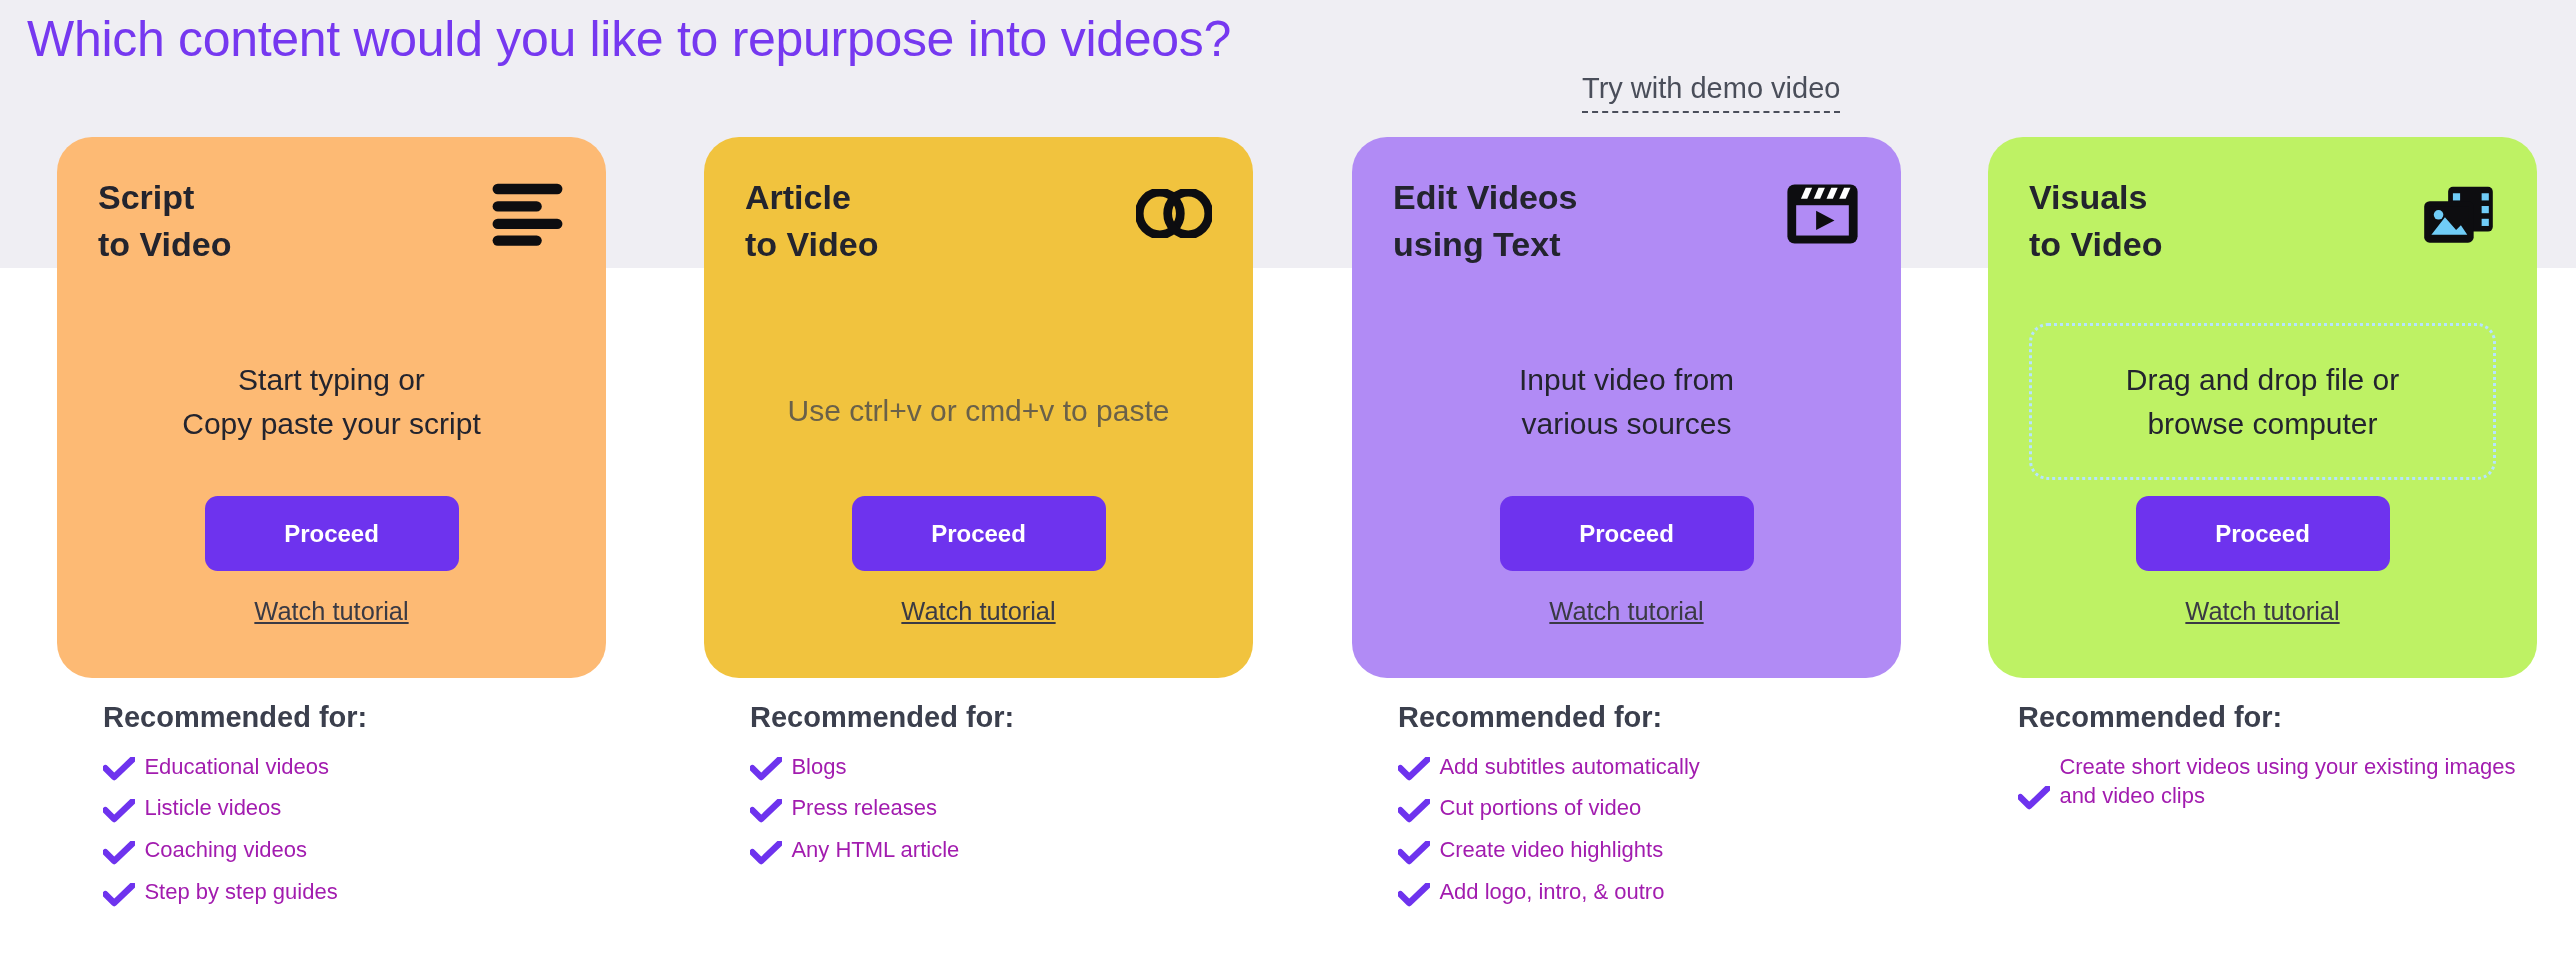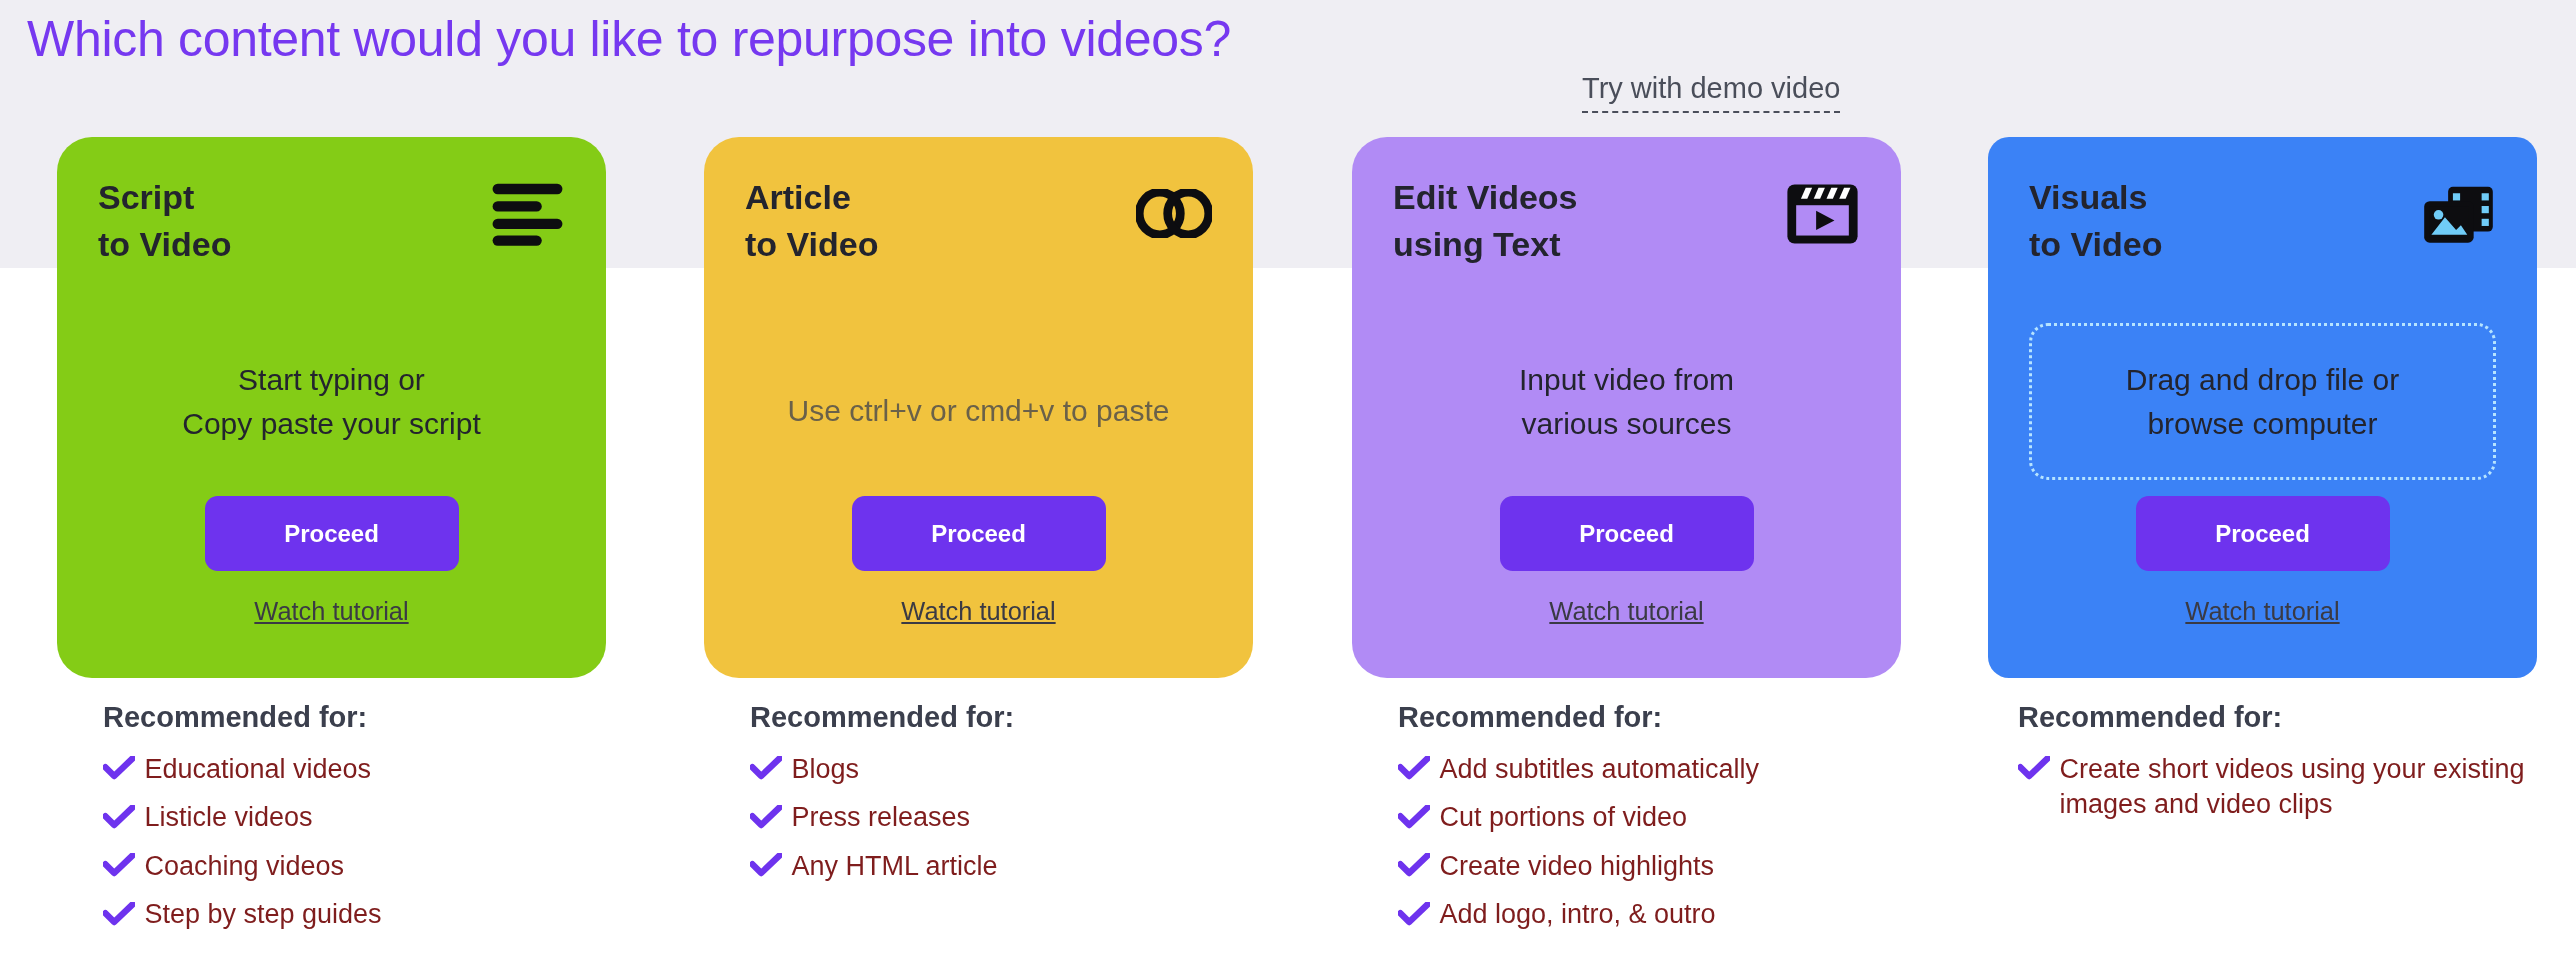--- a/index.html
+++ b/index.html
@@ -208,25 +208,25 @@
     font-size: 29px;
     font-weight: 700;
     color: #3b3f4d;
     margin-bottom: 17.5px;
   }
 
   .rec-list { list-style: none; }
 
   .rec-item {
     display: flex;
-    align-items: flex-start;
+    align-items: flex-end;
     margin-bottom: 12.7px;
-    font-size: 27px;
+    font-size: 22px;
     line-height: 1.33;
-    color: #7f1d1d;
+    color: #a21caf;
   }
 
   .check {
     flex: 0 0 35px;
     width: 35px;
     margin-right: 6.4px;
     padding-top: 4.8px;
   }
   .check svg { display: block; }
 
@@ -240,21 +240,21 @@
 
 <div class="page">
 
   <h1 class="page-title">Which content would you like to repurpose into videos?</h1>
 
   <div class="demo-link">Try with demo video</div>
 
   <div class="cards">
 
     <div class="col col-0">
-      <div class="card" style="background:#84cc16;">
+      <div class="card" style="background:#fdba74;">
         <div class="card-head">
           <div class="card-title">Script
 to Video</div>
           <div class="card-icon">
             <svg width="73" height="64" viewBox="0 0 92 80">
               <rect x="2" y="2" width="88" height="13" rx="6.5" fill="#0d0d10"></rect>
               <rect x="2" y="24" width="62" height="13" rx="6.5" fill="#0d0d10"></rect>
               <rect x="2" y="46" width="88" height="13" rx="6.5" fill="#0d0d10"></rect>
               <rect x="2" y="67" width="62" height="13" rx="6.5" fill="#0d0d10"></rect>
             </svg>
@@ -412,21 +412,21 @@
                   <path d="M3 14 L14 25 L37 3" stroke="#6e33ee" stroke-width="8" fill="none" stroke-linecap="round" stroke-linejoin="round"></path>
                 </svg>
               </span>
             <span class="rec-text">Add logo, intro, &amp; outro</span>
           </li>
         </ul>
       </div>
     </div>
 
     <div class="col col-3">
-      <div class="card" style="background:#3b82f6;border-radius:21px;">
+      <div class="card" style="background:#bef264;">
         <div class="card-head">
           <div class="card-title">Visuals
 to Video</div>
           <div class="card-icon">
             <svg width="75" height="64" viewBox="0 0 94 80">
               <rect x="34" y="6" width="56" height="56" rx="6" fill="#0d0d10"></rect>
               <rect x="76" y="14" width="9" height="9" fill="#70ccf7"></rect>
               <rect x="76" y="30" width="9" height="9" fill="#70ccf7"></rect>
               <rect x="76" y="46" width="9" height="9" fill="#70ccf7"></rect>
               <rect x="40" y="14" width="9" height="9" fill="#70ccf7"></rect>

